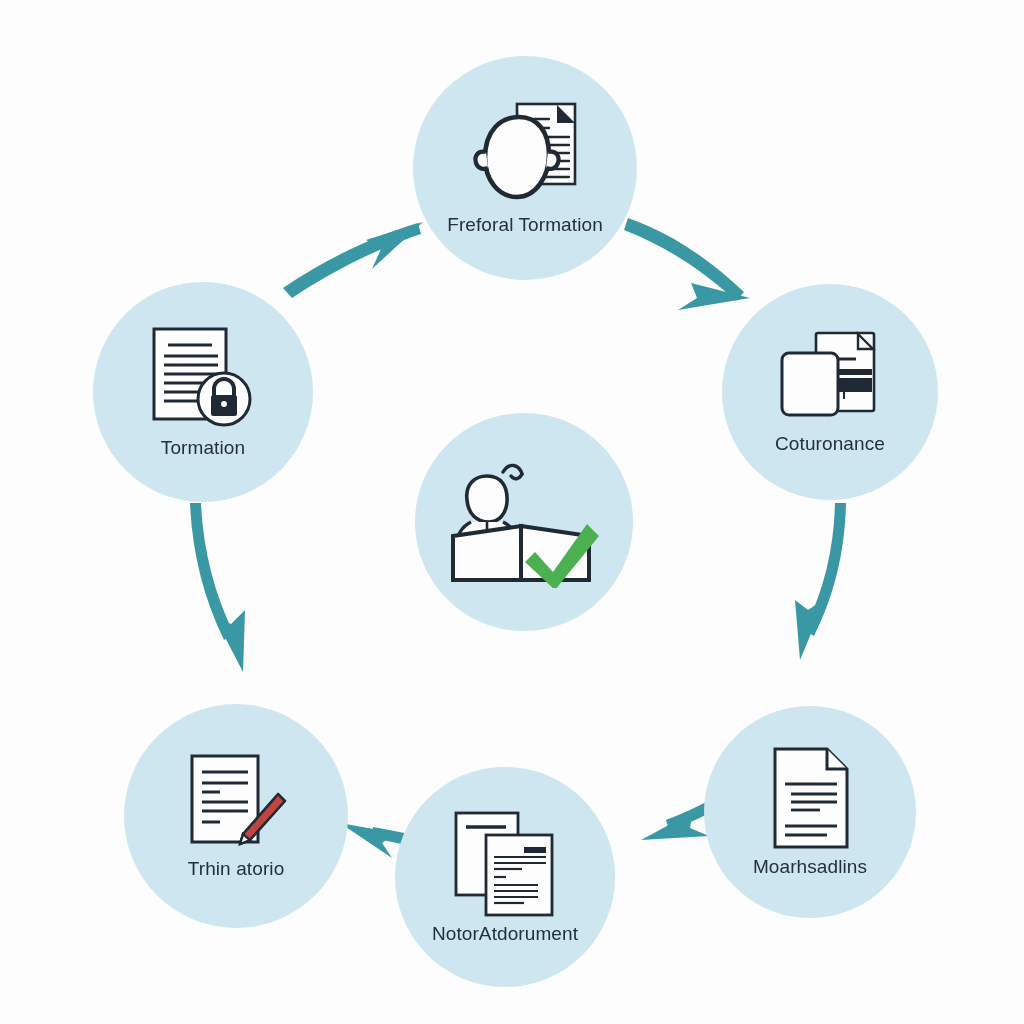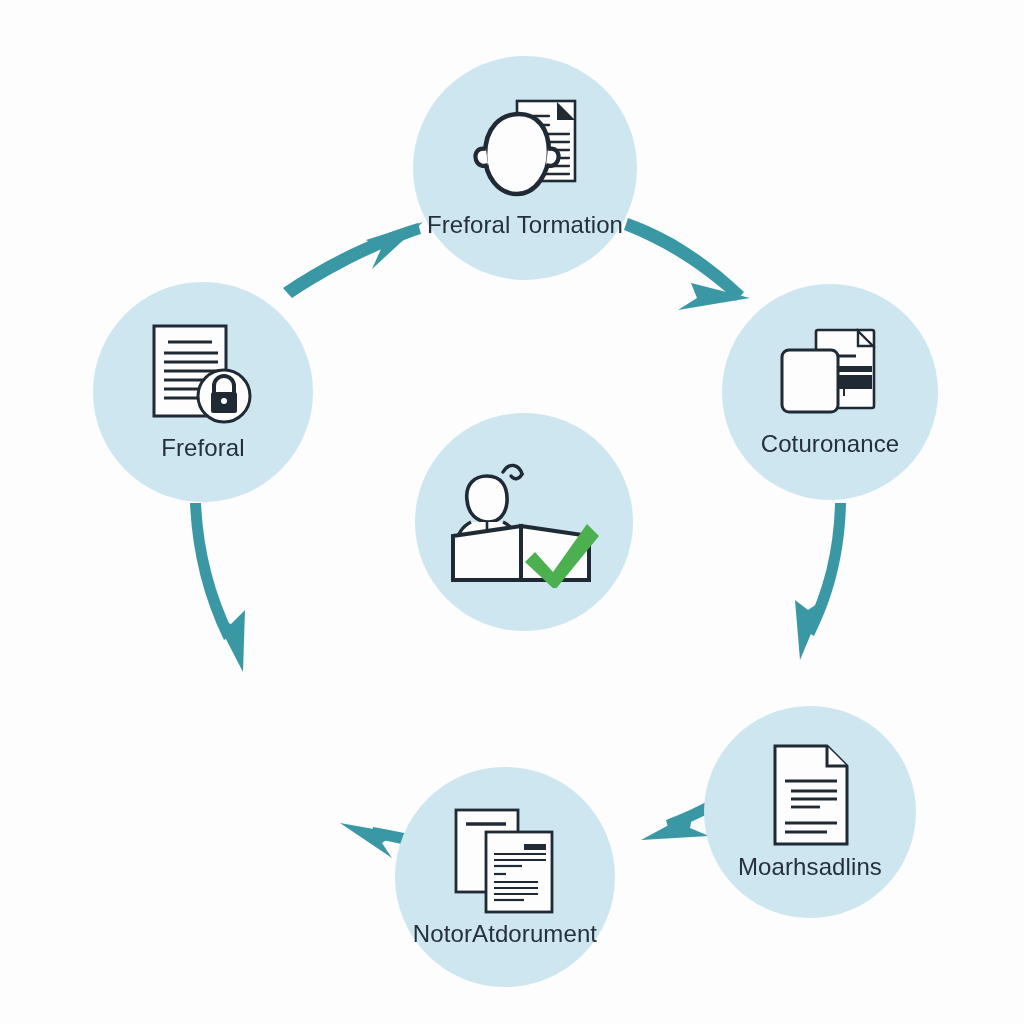--- a/index.html
+++ b/index.html
@@ -36,21 +36,21 @@
     flex-direction: column;
     align-items: center;
     justify-content: center;
   }
   .node-icon {
     display: flex;
     align-items: center;
     justify-content: center;
   }
   .node-label {
-    font-size: 24px;
+    font-size: 19px;
     color: #25303d;
     letter-spacing: 0.1px;
     white-space: nowrap;
     margin-top: 6px;
   }
   .center-node {
     position: absolute;
     border-radius: 50%;
     background: #cde6ef;
     display: flex;
@@ -173,41 +173,60 @@
           <line x1="42" y1="76" x2="86" y2="76"></line>
           <line x1="42" y1="82" x2="86" y2="82"></line>
           <line x1="42" y1="88" x2="86" y2="88"></line>
           <line x1="42" y1="94" x2="72" y2="94"></line>
         </g>
       </svg>
     </div>
     <div class="node-label">NotorAtdorument</div>
   </div>
 
+  <div class="node" style="left:124px; top:704px; width:224px; height:224px;">
+    <div class="node-icon">
+      <svg width="104" height="100" viewBox="0 0 104 100">
+        <rect x="8" y="4" width="66" height="86" fill="#fdfdfd" stroke="#1f2a35" stroke-width="3"></rect>
+        <g stroke="#1f2a35" stroke-width="3" stroke-linecap="butt">
+          <line x1="18" y1="20" x2="64" y2="20"></line>
+          <line x1="18" y1="31" x2="64" y2="31"></line>
+          <line x1="18" y1="40" x2="36" y2="40"></line>
+          <line x1="18" y1="50" x2="64" y2="50"></line>
+          <line x1="18" y1="59" x2="64" y2="59"></line>
+          <line x1="18" y1="70" x2="36" y2="70"></line>
+        </g>
+        <path d="M94 42 L101 49 L66 88 L56 92 L59 82 Z" fill="#c0443f" stroke="#1f2a35" stroke-width="2.6" stroke-linejoin="round"></path>
+        <path d="M59 82 L56 92 L66 88 Z" fill="#fdfdfd" stroke="#1f2a35" stroke-width="2.4"></path>
+        <line x1="91" y1="46" x2="62" y2="79" stroke="#1f2a35" stroke-width="1.8"></line>
+      </svg>
+    </div>
+    <div class="node-label">Trhin atorio</div>
+  </div>
 
   <div class="node" style="left:93px; top:282px; width:220px; height:220px;">
     <div class="node-icon">
       <svg width="110" height="106" viewBox="0 0 110 106">
         <rect x="6" y="4" width="72" height="90" fill="#fdfdfd" stroke="#1f2a35" stroke-width="3"></rect>
         <g stroke="#1f2a35" stroke-width="2.8">
           <line x1="20" y1="20" x2="64" y2="20"></line>
           <line x1="16" y1="31" x2="70" y2="31"></line>
           <line x1="16" y1="40" x2="70" y2="40"></line>
           <line x1="16" y1="49" x2="70" y2="49"></line>
           <line x1="16" y1="58" x2="70" y2="58"></line>
           <line x1="16" y1="67" x2="70" y2="67"></line>
           <line x1="16" y1="76" x2="62" y2="76"></line>
         </g>
         <circle cx="76" cy="74" r="26" fill="#fdfdfd" stroke="#1f2a35" stroke-width="3"></circle>
         <path d="M66 71 L66 64 A10 10 0 0 1 86 64 L86 71" fill="none" stroke="#1f2a35" stroke-width="4"></path>
         <rect x="63" y="70" width="26" height="21" rx="2.5" fill="#1f2a35"></rect>
         <circle cx="76" cy="79" r="3" fill="#fdfdfd"></circle>
       </svg>
     </div>
-    <div class="node-label">Freforal</div>
+    <div class="node-label">Tormation</div>
   </div>
 
   <div class="center-node" style="left:415px; top:413px; width:218px; height:218px;">
     <div class="node-icon">
       <svg width="154" height="132" viewBox="0 0 154 132">
         <path d="M56 16 C62 6 72 8 75 18" fill="none" stroke="#1f2a35" stroke-width="3.4" stroke-linecap="round"></path>
         <path d="M75 18 C72 24 67 24 64 20" fill="none" stroke="#1f2a35" stroke-width="3.4" stroke-linecap="round"></path>
         <path d="M20 44 C18 28 28 20 40 20 C54 20 61 30 60 46 C59 58 52 66 42 66 C30 66 21 58 20 44 Z" fill="#fdfdfd" stroke="#1f2a35" stroke-width="3.6"></path>
         <path d="M24 66 C16 70 10 78 9 90 L76 90 C72 78 64 70 56 66" fill="#fdfdfd" stroke="#1f2a35" stroke-width="3.2"></path>
         <line x1="40" y1="66" x2="40" y2="88" stroke="#1f2a35" stroke-width="2.6"></line>

